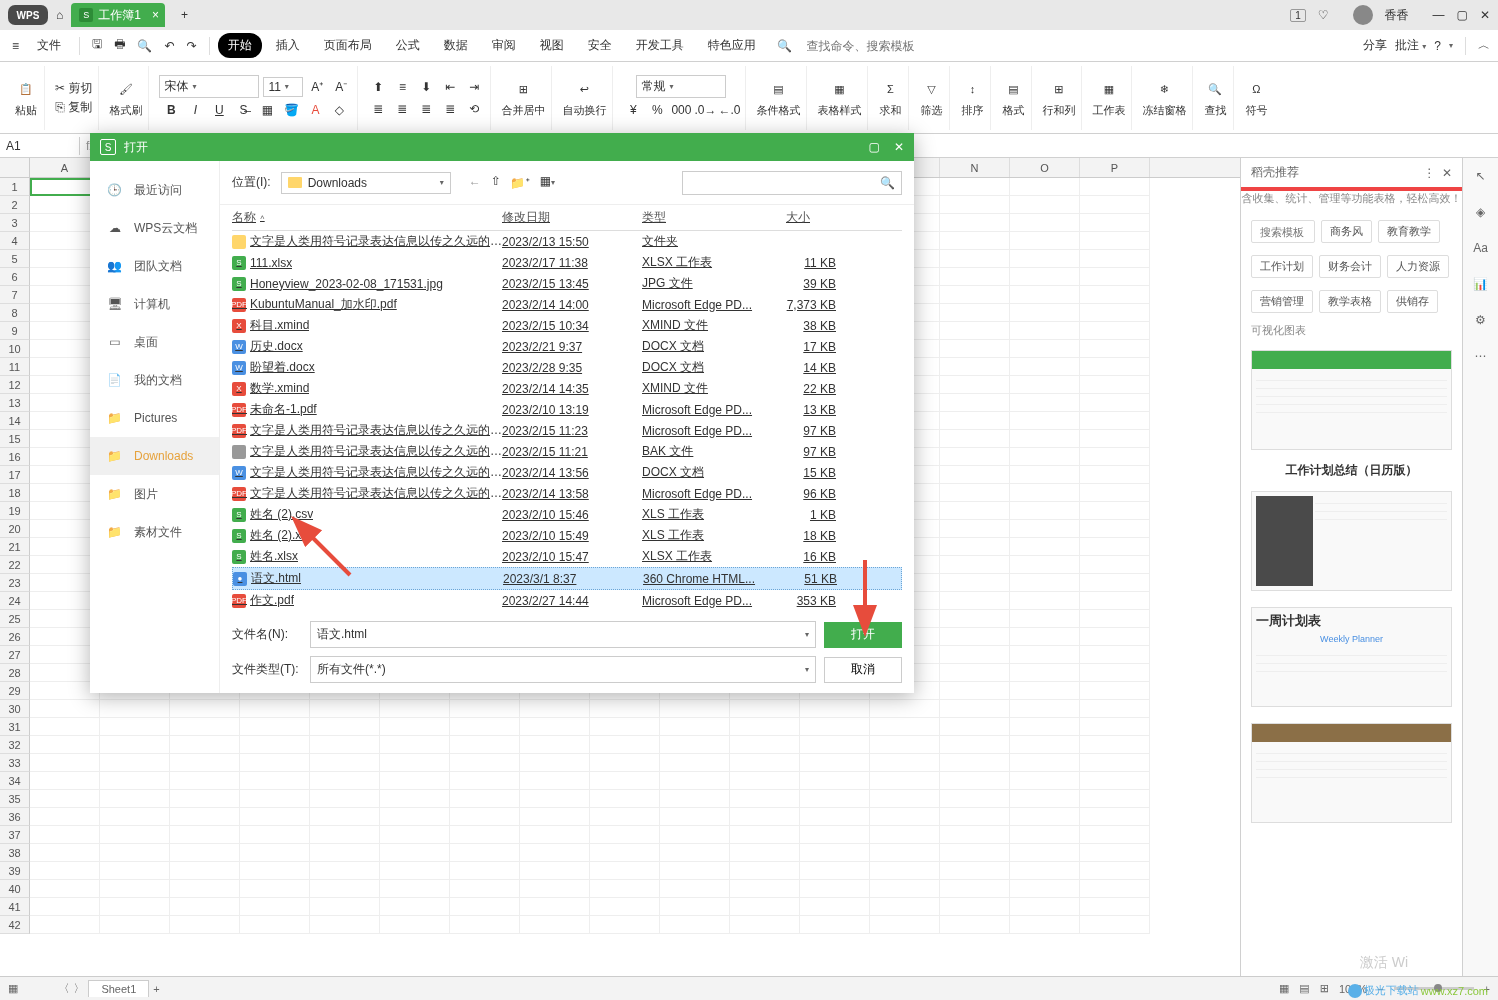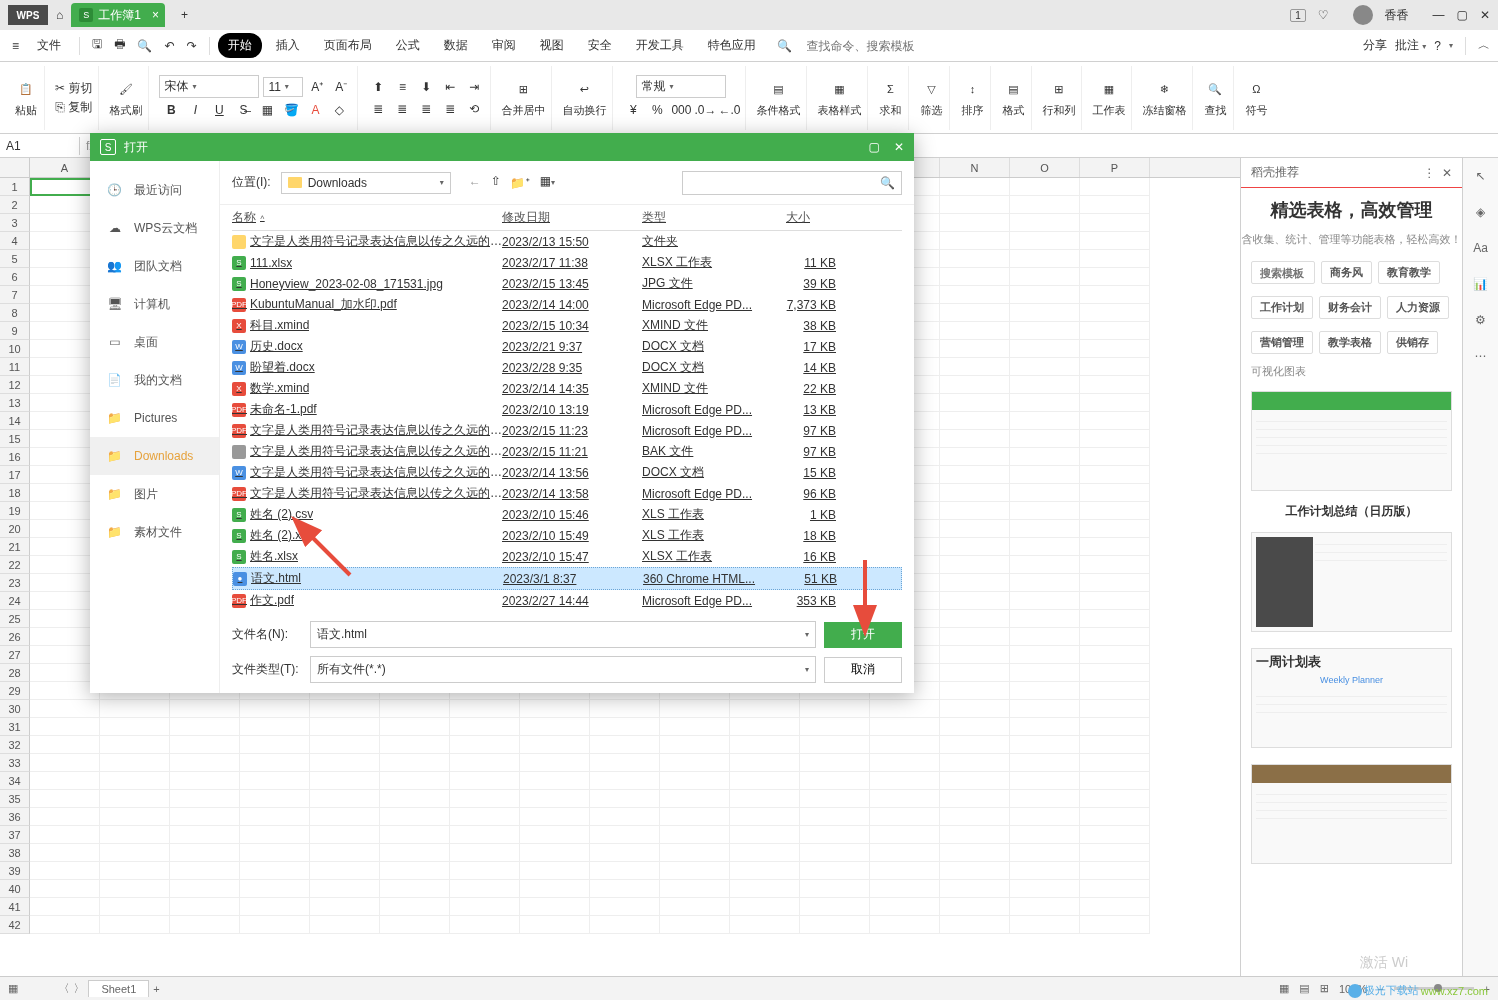--- a/index.html
+++ b/index.html
@@ -1,21 +1,21 @@
 <!DOCTYPE html>
 <html><head>
 <meta charset="utf-8">
 <style>
 * { margin: 0; padding: 0; box-sizing: border-box; font-family: "Microsoft YaHei", sans-serif; }
 body { background: #f0f0f0; font-size: 12px; color: #333; overflow: hidden; width: 1498px; height: 1000px; position: relative; }
 
 
 .titlebar { height: 30px; background: #e8e8e8; display: flex; align-items: center; padding: 0 8px; }
 .titlebar-left { display: flex; align-items: center; gap: 4px; }
-.wps-logo { width: 40px; height: 20px; background: #4a4a4a; color: #fff; display: flex; align-items: center; justify-content: center; border-radius: 0; font-size: 10px; font-weight: bold; }
+.wps-logo { width: 40px; height: 20px; background: #4a4a4a; color: #fff; display: flex; align-items: center; justify-content: center; border-radius: 7px; font-size: 10px; font-weight: bold; }
 .tab { display: flex; align-items: center; padding: 4px 24px 4px 8px; border-radius: 4px 4px 0 0; position: relative; height: 24px; margin-left: 4px; }
 .tab.active { background: #42ad4d; color: #fff; }
 .tab-icon { width: 14px; height: 14px; background: #2d8c37; border-radius: 2px; margin-right: 5px; display: inline-flex; align-items: center; justify-content: center; color:#fff; font-size:9px; }
 .tab-close { position: absolute; right: 6px; }
 .tab-add { padding: 4px 8px; }
 .titlebar-right { margin-left: auto; display: flex; align-items: center; gap: 12px; }
 .win-controls { display: flex; gap: 12px; margin-left: 12px; }
 .avatar { width: 20px; height: 20px; border-radius: 50%; background: #888; }
 
 
@@ -51,25 +51,25 @@
 .sheet-body { display: flex; }
 .row-headers { width: 30px; }
 .row-h { height: 18px; line-height: 18px; text-align: center; border-bottom: 1px solid #ddd; border-right: 1px solid #ccc; background: #f3f3f3; font-size: 11px; color: #555; }
 .cells { position: relative; flex: 1; }
 .cell-row { display: flex; height: 18px; }
 .cell { width: 70px; border-right: 1px solid #eee; border-bottom: 1px solid #eee; }
 .active-cell { position: absolute; top: 0; left: 0; width: 70px; height: 18px; border: 2px solid #42ad4d; }
 
 
 .right-panel { width: 222px; border-left: 1px solid #d0d0d0; background: #fff; display: flex; flex-direction: column; }
-.rp-header { padding: 6px 10px; border-bottom: 1px solid #ef4444; display: flex; align-items: center; justify-content: space-between; font-size: 12px; color: #666; }
+.rp-header { padding: 6px 10px; border-bottom: 4px solid #ef4444; display: flex; align-items: center; justify-content: space-between; font-size: 12px; color: #666; }
 .rp-title { font-size: 18px; font-weight: bold; text-align: center; padding: 10px; color: #333; }
 .rp-sub { font-size: 11px; color: #888; text-align: center; padding-bottom: 8px; }
 .rp-tags { display: flex; flex-wrap: wrap; gap: 6px; padding: 6px 10px; }
-.tag { border: 1px solid #ddd; padding: 3px 8px; font-size: 11px; border-radius: 2px; color: #555; font-weight: bold; }
+.tag { border: 1px solid #ddd; padding: 3px 8px; font-size: 11px; border-radius: 2px; color: #555; }
 .rp-section { font-size: 11px; color: #888; padding: 4px 10px; }
 .template-thumb { margin: 8px 10px; border: 1px solid #ddd; height: 100px; background: #f9f9f9; position: relative; overflow: hidden; }
 .template-thumb .tt-header { height: 18px; background: #42ad4d; }
 .template-thumb.brown .tt-header { background: #8b6f47; }
 .template-thumb .tt-rows { padding: 4px; }
 .template-thumb .tt-row { height: 8px; border-bottom: 1px solid #eee; }
 .rp-label { text-align: center; font-size: 12px; padding: 4px; font-weight: bold; }
 
 .right-buttons { width: 36px; border-left: 1px solid #d0d0d0; background: #f8f8f8; display: flex; flex-direction: column; align-items: center; padding-top: 8px; gap: 16px; }
 .rb-icon { width: 20px; height: 20px; display: flex; align-items: center; justify-content: center; color: #666; cursor: pointer; }
@@ -1198,21 +1198,20 @@
           </div>
       </div>
     </div>
   </div>
 
   <div class="right-panel">
     <div class="rp-header">
       <span>稻壳推荐</span>
       <span><span>⋮</span>&nbsp;&nbsp;<span>✕</span></span>
     </div>
-    <div class="rp-title">精选表格，高效管理</div>
     <div class="rp-sub">含收集、统计、管理等功能表格，轻松高效！</div>
     <div class="rp-tags">
       <input class="tag" style="width: 64px; border-color: rgb(221, 221, 221);" placeholder="搜索模板">
       <span class="tag">商务风</span>
       <span class="tag">教育教学</span>
     </div>
     <div class="rp-tags">
       <span class="tag">工作计划</span>
       <span class="tag">财务会计</span>
       <span class="tag">人力资源</span>

